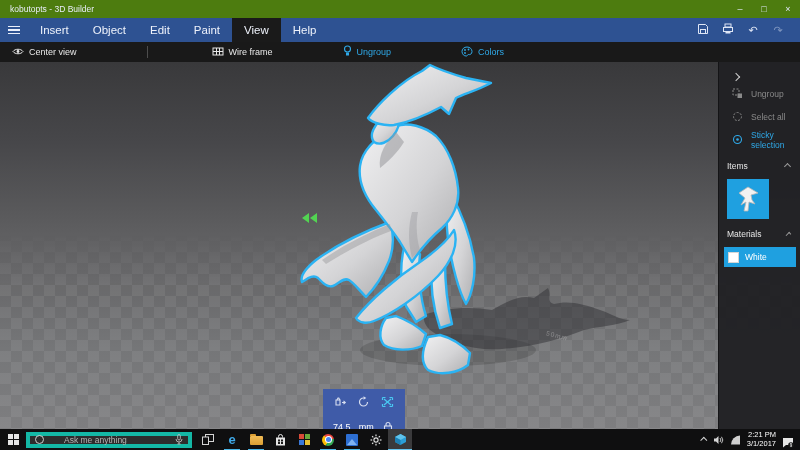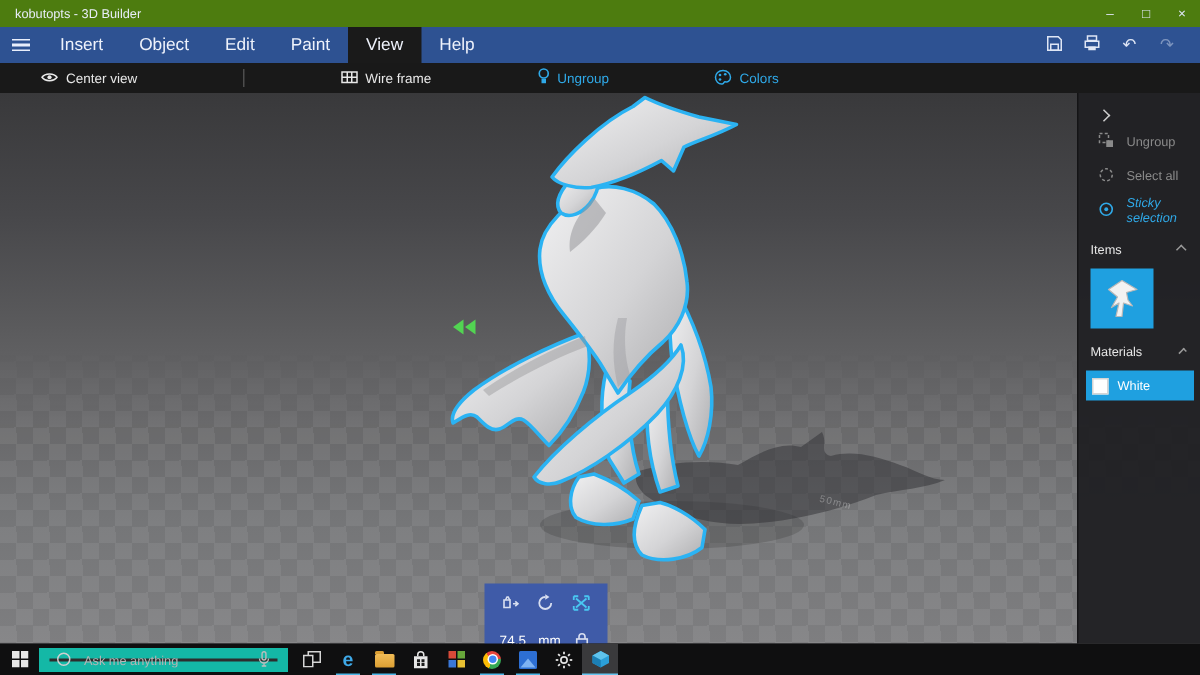--- a/index.html
+++ b/index.html
@@ -19,21 +19,21 @@
   .hamburger { width:28px; display:flex; flex-direction:column; justify-content:center; align-items:center; gap:2px; }
   .hamburger i { display:block; width:12px; height:1.5px; background:#e9eefb; }
   .menu-item { display:flex; align-items:center; padding:0 12px;text-align:center; }
   .menu-item.active { background:#1a1a1a; }
   .menu-actions { margin-left:auto; display:flex; align-items:center; gap:9px; padding-right:14px; }
   .menu-actions .act { width:16px; text-align:center; color:#dfe6f5; font-size:11px; line-height:1; }
   .menu-actions .dim { opacity:.45; }
 
   
   .toolbar { position:absolute; top:42px; left:0; right:0; height:20px; background:#191919;
-    display:flex; align-items:center; font-size:9px; color:#e8e8e8; padding-left:27px;gap:48px; }
+    display:flex; align-items:center; font-size:9px; color:#e8e8e8; padding-left:12px;gap:48px; }
   .tool-btn { display:flex; align-items:center; gap:5px; margin-right:22px; }
   .tool-btn.blue { color:#2fa9e8; }
   .tool-sep { width:1px; height:12px; background:#4d4d4d; margin:0 16px 0 0; }
 
   
   .viewport { position:absolute; top:62px; left:0; right:0; bottom:21px;
     background:linear-gradient(180deg,#39393b 0%,#47474a 22%,#5a5a5c 42%,#6c6c6e 60%,#797a7c 78%,#828284 100%); }
   .checker { position:absolute; left:0; right:0; top:168px; bottom:0; opacity:.55;
     background:conic-gradient(rgba(255,255,255,.07) 0 90deg, rgba(0,0,0,.05) 90deg 180deg, rgba(255,255,255,.07) 180deg 270deg, rgba(0,0,0,.05) 270deg 360deg);
     background-size:22px 22px;
@@ -42,21 +42,21 @@
   .scene { position:absolute; left:0; top:0; }
   .floor-label { position:absolute; left:546px; top:270px; color:rgba(255,255,255,.30);
     font-size:6.5px; transform:rotate(14deg); letter-spacing:1px; }
 
   
   .sidebar { position:absolute; top:0; right:0; bottom:0; width:82px; background:rgba(33,33,36,.97);
     border-left:1px solid rgba(0,0,0,.4); color:#e6e6e6; font-size:8.5px; }
   .cmd-row { height:23px; display:flex; align-items:center; gap:8px; padding-left:13px; }
   .cmd-row .ic { width:11px; height:11px; flex:0 0 11px; display:flex; align-items:center; justify-content:center; }
   .cmd-row.disabled { color:#8a8a8a; }
-  .cmd-row.accent { color:#2fa9e8;font-style:italic; }
+  .cmd-row.accent { color:#2fa9e8; }
   .chev-right { width:6px; height:6px; border-top:1.3px solid #cfcfcf; border-right:1.3px solid #cfcfcf;
     transform:rotate(45deg); margin-left:14px; margin-top:9px; }
   .collapse-row { height:20px; }
   .sec-header { display:flex; align-items:center; justify-content:space-between; padding:0 10px 0 8px; height:18px; margin-top:6px;gap:26px; }
   .chev-up { width:5px; height:5px; border-top:1.2px solid #9a9a9a; border-left:1.2px solid #9a9a9a; transform:rotate(45deg); }
   .thumb { width:42px; height:40px; background:#1fa0e0; margin:4px 0 0 8px; display:flex; align-items:center; justify-content:center; }
   .mat-row { width:72px; height:20px; background:#1fa0e0; margin:4px 0 0 5px; display:flex; align-items:center; gap:6px; padding-left:4px; color:#fff; }
   .swatch { width:11px; height:11px; background:#fff; border:1px solid #d5d5d5; }
 
   
@@ -65,22 +65,22 @@
   .xform-row .xic { width:13px; height:13px; display:flex; align-items:center; justify-content:center; }
   .xform-val { font-size:9px; color:#fff; }
 
   
   .taskbar { position:absolute; left:0; right:0; bottom:0; height:21px; background:#0f0f10;
     display:flex; align-items:center; }
   .tb-btn { position:relative; height:21px; display:flex; align-items:center; justify-content:center; }
   .tb-btn.slot { width:24px; }
   .tb-underline::after { content:""; position:absolute; bottom:0; left:4px; right:4px; height:1.5px; background:#4cb8e8; }
   .tb-start { width:26px; }
-  .search-box { width:166px; height:16px; background:#2d2d2d; border:7px solid #14b8a6;
-    display:flex; align-items:center; gap:9px; padding:0 5px; margin-right:4px; }
+  .search-box { width:166px; height:16px; background:#2d2d2d; border:4px solid #14b8a6;
+    display:flex; align-items:center; gap:20px; padding:0 5px; margin-right:4px; }
   .search-box .ring { width:9px; height:9px; border:1.4px solid #cfcfcf; border-radius:50%; flex:0 0 9px; }
   .search-text { color:#b5b5b5; font-size:8.5px; flex:1; white-space:nowrap; overflow:hidden; }
   .tb-active { background:#3a3a3c; border-bottom:1.5px solid #67c6f0; width:24px; }
   .tray { margin-left:auto; display:flex; align-items:center; gap:6px; padding-right:6px; }
   .tray .chev-up-t { width:5px; height:5px; border-top:1.3px solid #d5d5d5; border-left:1.3px solid #d5d5d5; transform:rotate(45deg) translateY(1px); }
   .clock { text-align:right; color:#fff; font-size:7.5px; line-height:8.5px; }
   .edge-e { color:#3fa9e8; font-weight:bold; font-size:13px; line-height:1; }
   .folder-ic { position:relative; width:13px; height:9px; background:linear-gradient(#f2bd57,#dc9f33); border-radius:1px; margin-top:2px; }
   .folder-ic::before { content:""; position:absolute; top:-2px; left:0; width:6px; height:2px; background:#dc9f33; border-radius:1px 1px 0 0; }
   .mosaic { display:grid; grid-template-columns:5px 5px; grid-template-rows:5px 5px; gap:1px; }
@@ -396,15 +396,36 @@
       </svg>
     </div>
     <div class="tb-btn tb-active">
       <svg width="13" height="13" viewBox="0 0 13 13">
         <path d="M6.5,1 L12,4 V9 L6.5,12 L1,9 V4 Z" fill="#2b9fd8"></path>
         <path d="M6.5,1 L12,4 L6.5,7 L1,4 Z" fill="#5fc3ec"></path>
         <path d="M6.5,7 V12 L1,9 V4 Z" fill="#1c7fb4"></path>
       </svg>
     </div>
 
+    <div class="tray">
+      <span class="chev-up-t"></span>
+      <svg width="11" height="10" viewBox="0 0 11 10">
+        <polygon points="1,3.5 3,3.5 5.5,1 5.5,9 3,6.5 1,6.5" fill="#d5d5d5"></polygon>
+        <path d="M7,3 a3,3 0 0 1 0,4 M8.5,1.8 a5,5 0 0 1 0,6.4" fill="none" stroke="#d5d5d5" stroke-width="0.9"></path>
+      </svg>
+      <svg width="11" height="10" viewBox="0 0 11 10">
+        <path d="M1,9.5 A9,9 0 0 1 10,0.5 L10,9.5 Z" fill="#cfcfcf"></path>
+      </svg>
+      <div class="clock">
+        <div>2:21 PM</div>
+        <div>3/1/2017</div>
+      </div>
+      <div class="bubble">
+        <svg width="12" height="11" viewBox="0 0 12 11">
+          <path d="M1,1 h10 v7 h-7 l-3,2.5 Z" fill="#e6e6e6"></path>
+          <circle cx="9" cy="8" r="2.8" fill="#1a1a1a"></circle>
+          <text x="9" y="9.6" font-size="4.5" fill="#ffffff" text-anchor="middle" font-family="Liberation Sans, sans-serif">9</text>
+        </svg>
+      </div>
+    </div>
   </div>
 
 </div>
 
 </body></html>

